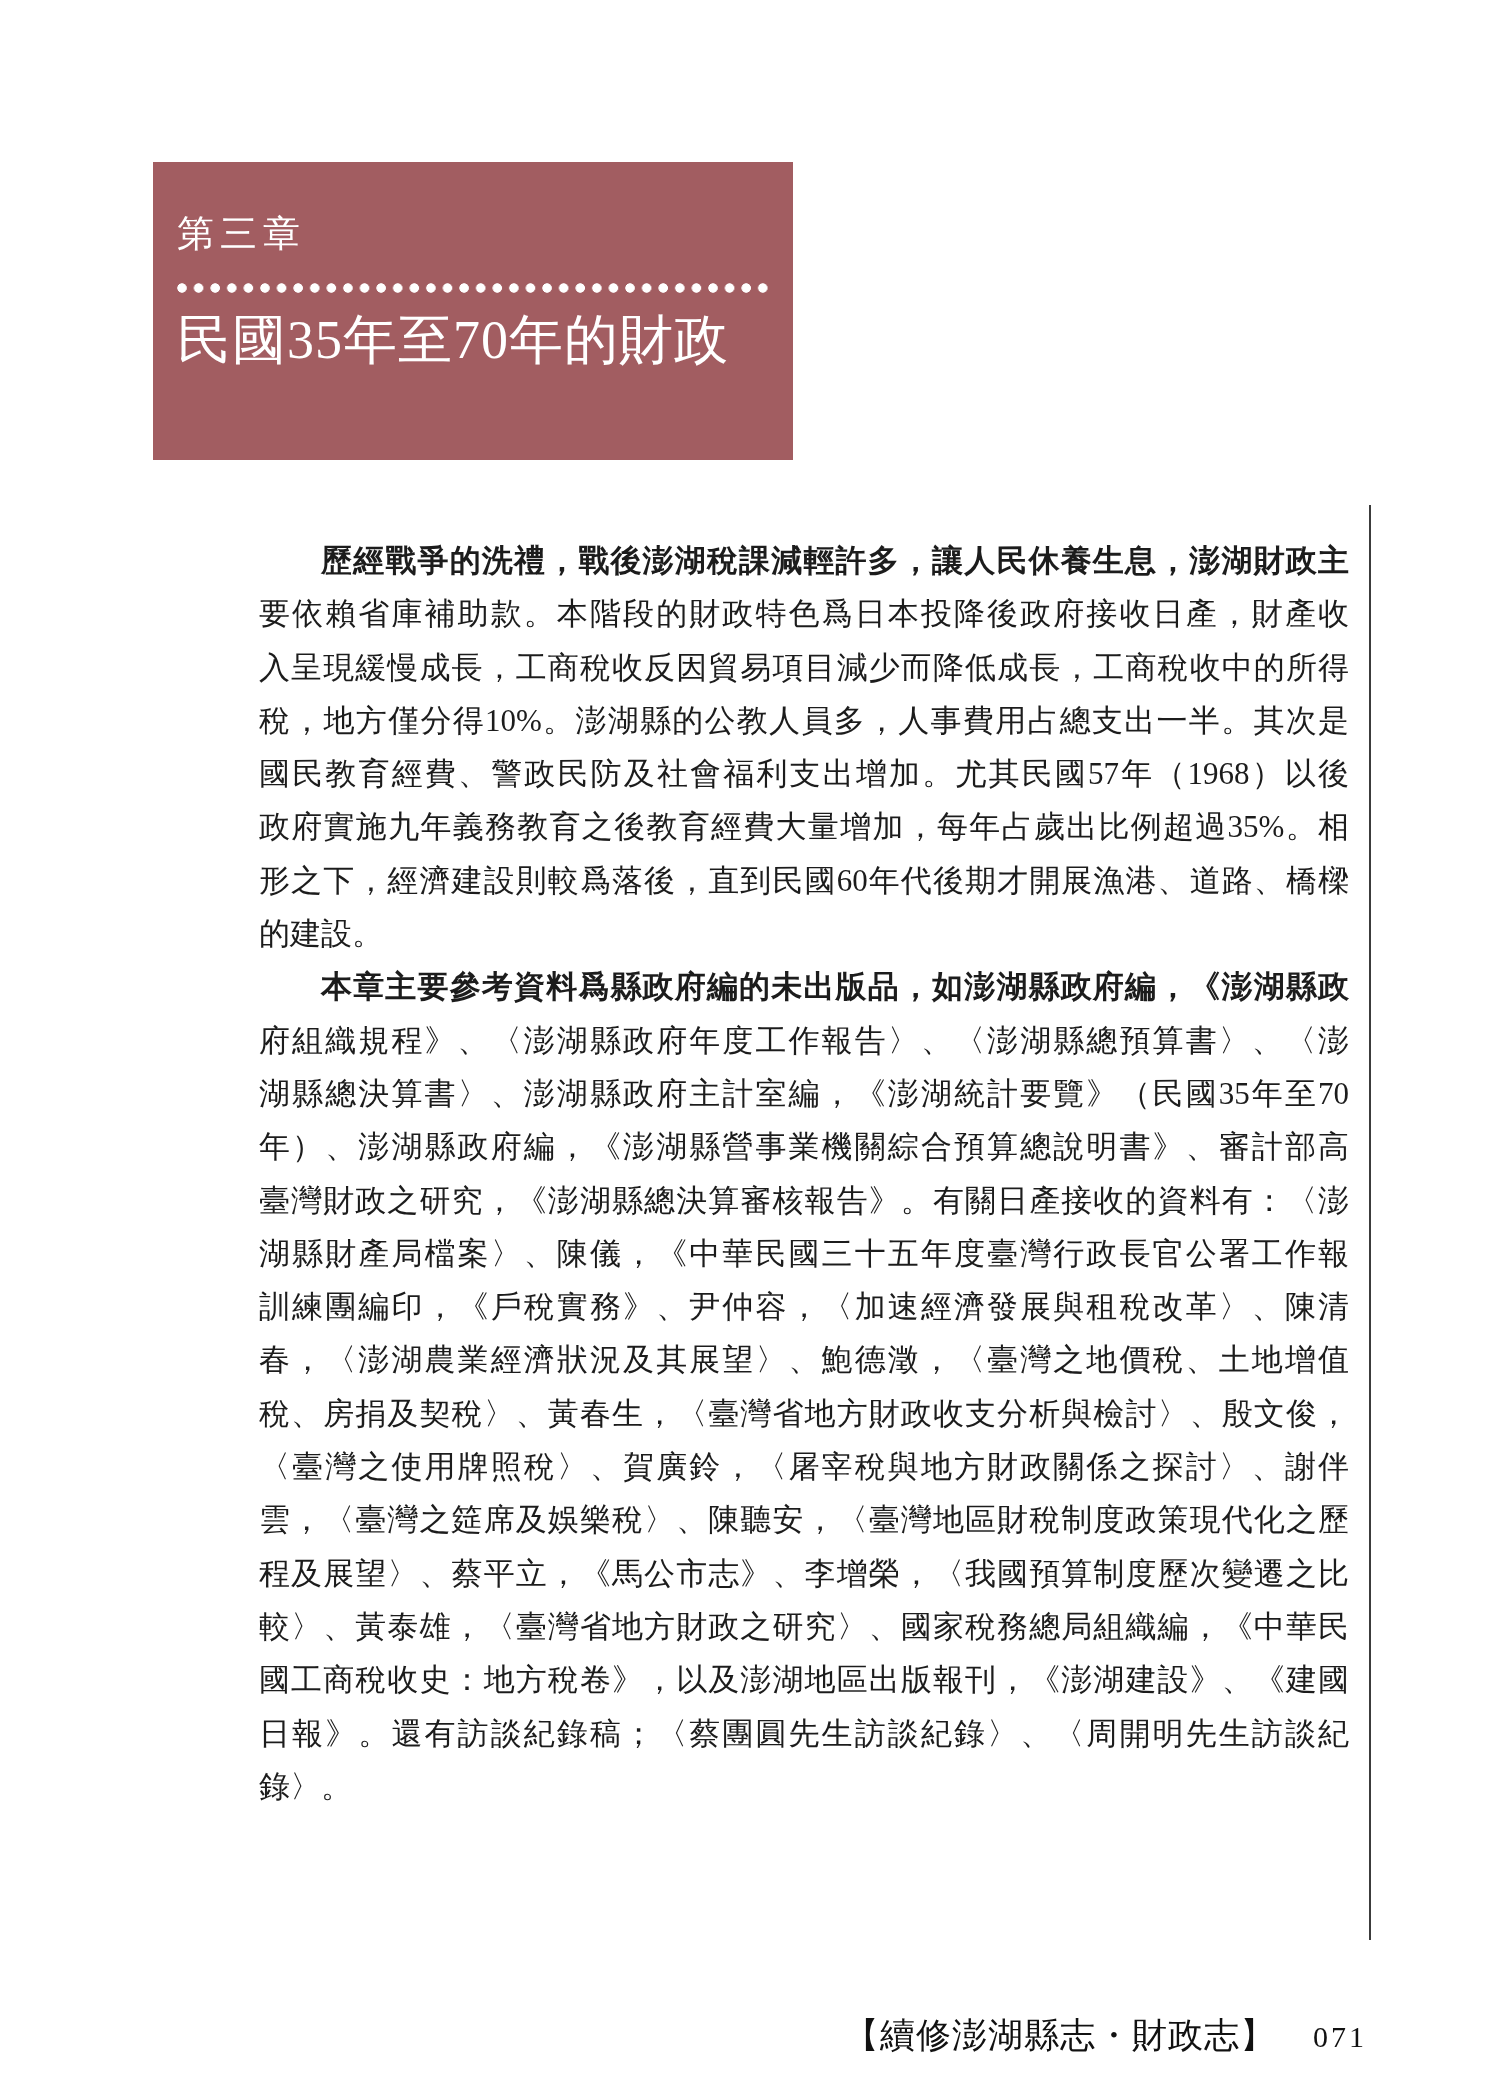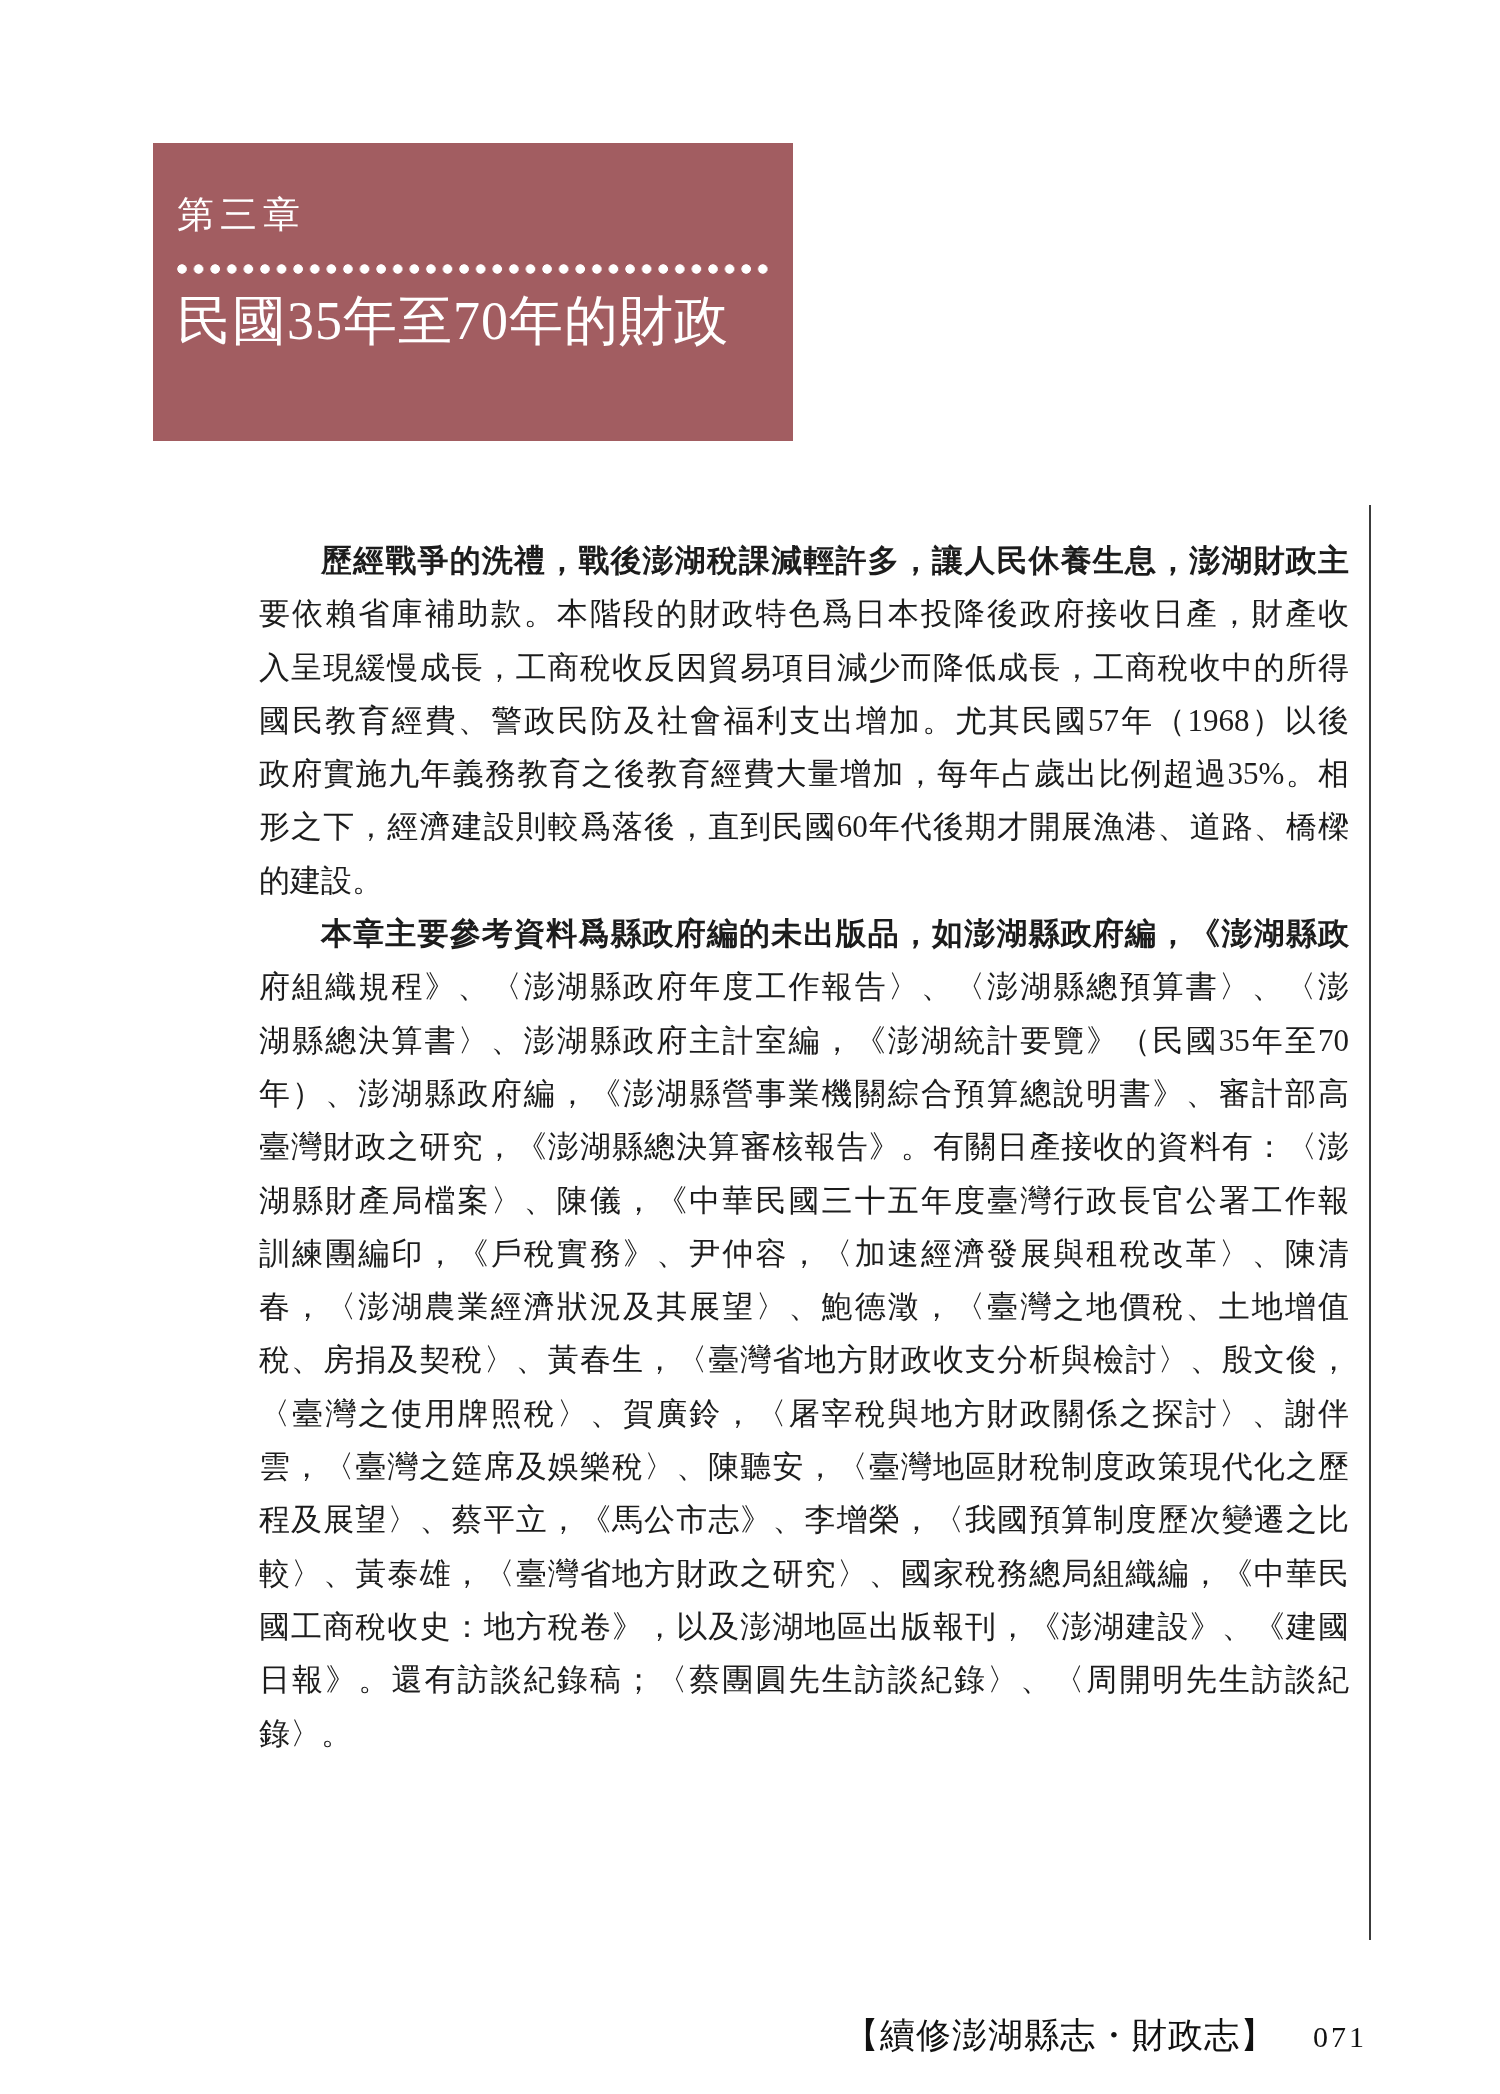--- a/index.html
+++ b/index.html
@@ -7,21 +7,21 @@
     position:relative;
     width:1500px;height:2094px;
     margin:0 auto;
     background:#ffffff;
     font-family:"Liberation Serif","DejaVu Serif",serif;
     overflow:hidden;
   }
   
   .chapter-box{
     position:absolute;
-    left:153px;top:143px;
+    left:153px;top:162px;
     width:640px;height:298px;
     background:#a25d61;
     box-sizing:border-box;
     padding:50px 22px 0 24px;
     color:#ffffff;
   }
   .chapter-label{
     font-size:37px;
     letter-spacing:6px;
     line-height:44px;
@@ -90,20 +90,21 @@
   <div class="chapter-box">
     <div class="chapter-label">第三章</div>
     <div class="dotted-divider"></div>
     <div class="chapter-title">民國35年至70年的財政</div>
   </div>
 
   <div class="body-text">
     <div class="line first">歷經戰爭的洗禮，戰後澎湖稅課減輕許多，讓人民休養生息，澎湖財政主</div>
     <div class="line">要依賴省庫補助款。本階段的財政特色爲日本投降後政府接收日產，財產收</div>
     <div class="line">入呈現緩慢成長，工商稅收反因貿易項目減少而降低成長，工商稅收中的所得</div>
+    <div class="line">稅，地方僅分得10%。澎湖縣的公教人員多，人事費用占總支出一半。其次是</div>
     <div class="line">國民教育經費、警政民防及社會福利支出增加。尤其民國57年（1968）以後</div>
     <div class="line">政府實施九年義務教育之後教育經費大量增加，每年占歲出比例超過35%。相</div>
     <div class="line">形之下，經濟建設則較爲落後，直到民國60年代後期才開展漁港、道路、橋樑</div>
     <div class="line last">的建設。</div>
 
     <div class="line first">本章主要參考資料爲縣政府編的未出版品，如澎湖縣政府編，《澎湖縣政</div>
     <div class="line">府組織規程》、〈澎湖縣政府年度工作報告〉、〈澎湖縣總預算書〉、〈澎</div>
     <div class="line">湖縣總決算書〉、澎湖縣政府主計室編，《澎湖統計要覽》（民國35年至70</div>
     <div class="line">年）、澎湖縣政府編，《澎湖縣營事業機關綜合預算總說明書》、審計部高</div>
     <div class="line">臺灣財政之研究，《澎湖縣總決算審核報告》。有關日產接收的資料有：〈澎</div>

